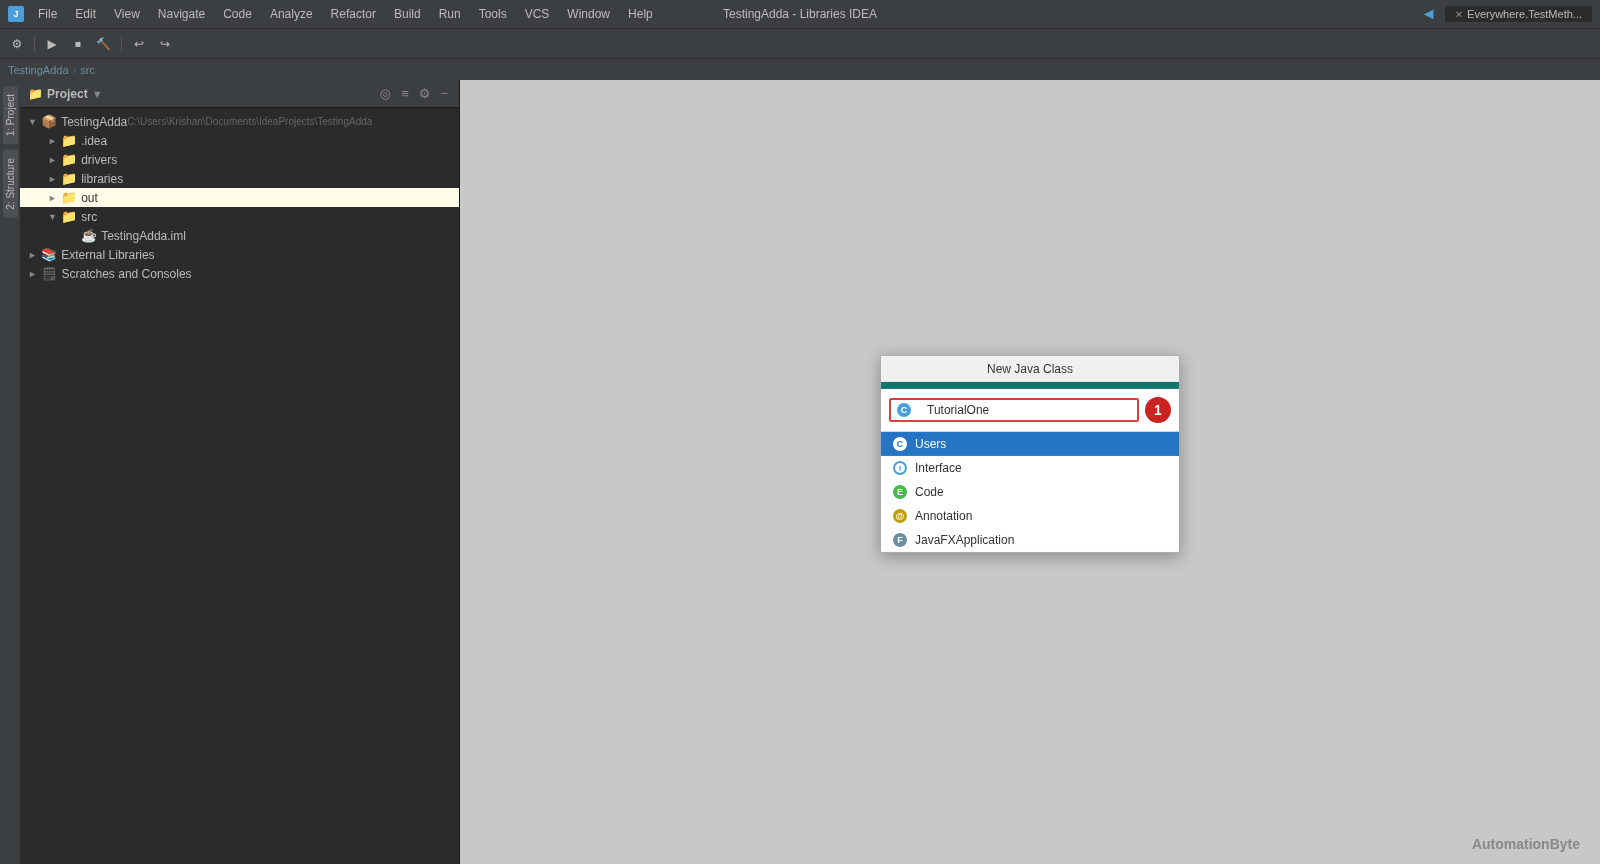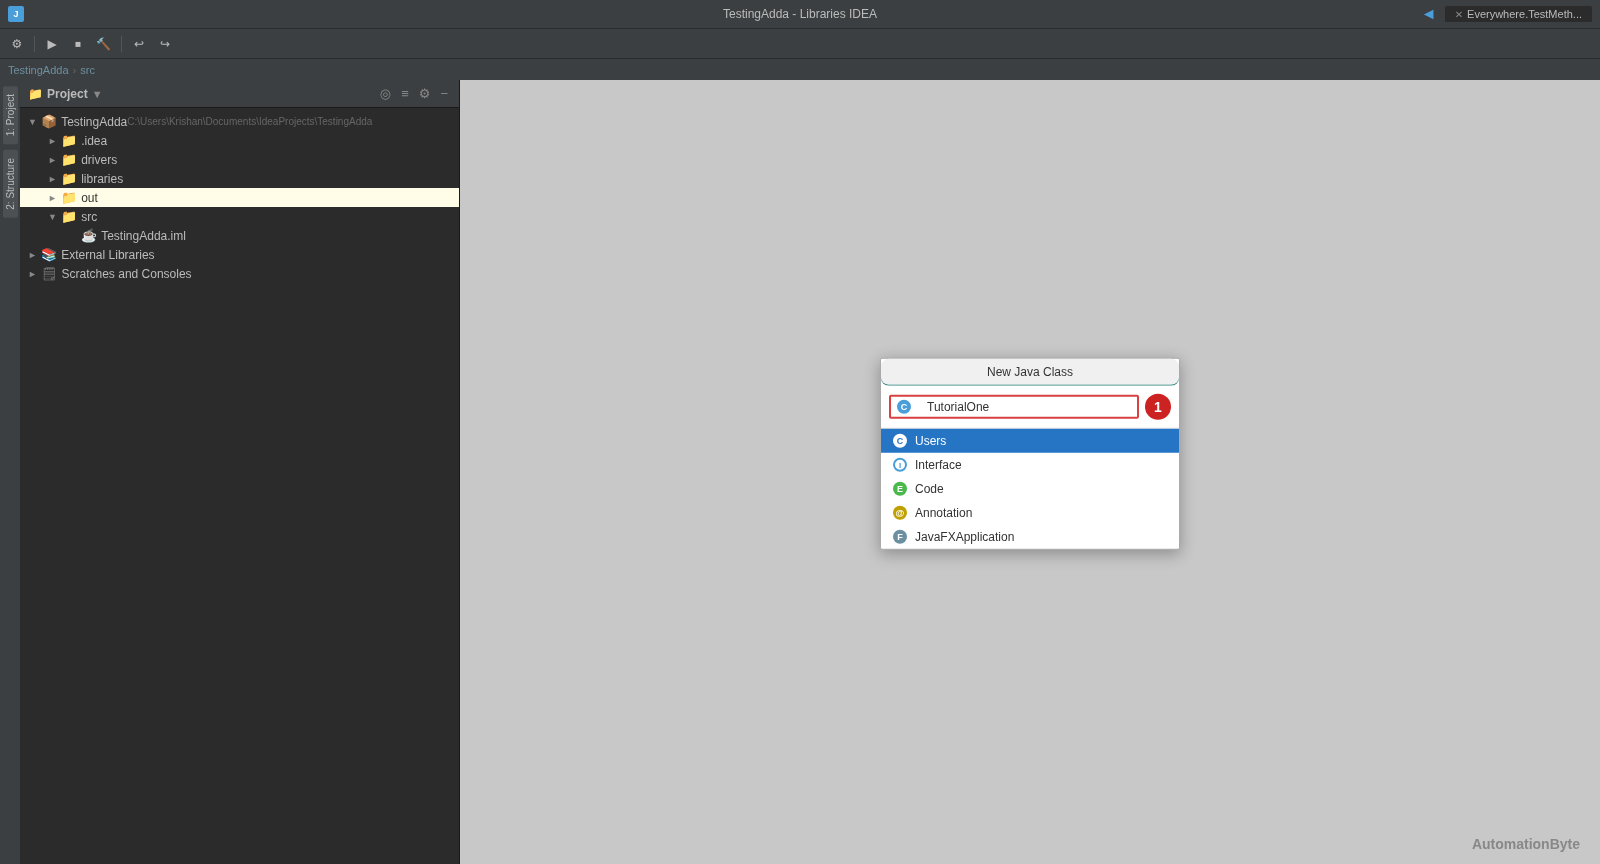--- a/index.html
+++ b/index.html
@@ -202,27 +202,26 @@
       left: 50%;
       transform: translate(-50%, -47%);
       width: 300px;
       background: white;
       border: 1px solid #aaa;
       box-shadow: 0 4px 16px rgba(0,0,0,0.3);
       border-radius: 2px;
     }
     .dialog-title {
       background: #f0f0f0;
-      border-bottom: 1px solid #0f766e;
+      border-bottom: 7px solid #0f766e;
       padding: 6px 12px;
       font-size: 12px;
       color: #333;
       font-weight: normal;
       text-align: center;
-      border-radius: 8px;
     }
     .dialog-input-row {
       display: flex;
       align-items: center;
       padding: 8px;
       gap: 6px;
     }
     .dialog-input-field {
       flex: 1;
       display: flex;
@@ -310,20 +309,36 @@
       padding: 2px 4px;
     }
   </style>
 </head>
 <body>
 
 <div class="title-bar">
   <div class="title-bar-icon">
     <span>J</span>
   </div>
+  <div class="title-bar-menus">
+
+  <span class="menu-item">File</span>
+      <span class="menu-item">Edit</span>
+      <span class="menu-item">View</span>
+      <span class="menu-item">Navigate</span>
+      <span class="menu-item">Code</span>
+      <span class="menu-item">Analyze</span>
+      <span class="menu-item">Refactor</span>
+      <span class="menu-item">Build</span>
+      <span class="menu-item">Run</span>
+      <span class="menu-item">Tools</span>
+      <span class="menu-item">VCS</span>
+      <span class="menu-item">Window</span>
+      <span class="menu-item">Help</span>
+    </div>
   <div class="title-center">
     <span>TestingAdda - Libraries IDEA</span>
   </div>
   <div class="nav-arrows">
     <span class="nav-arrow-btn">◄</span>
     <div class="title-tab">
       <span class="close-x">✕</span>
       <span>Everywhere.TestMeth...</span>
     </div>
   </div>

